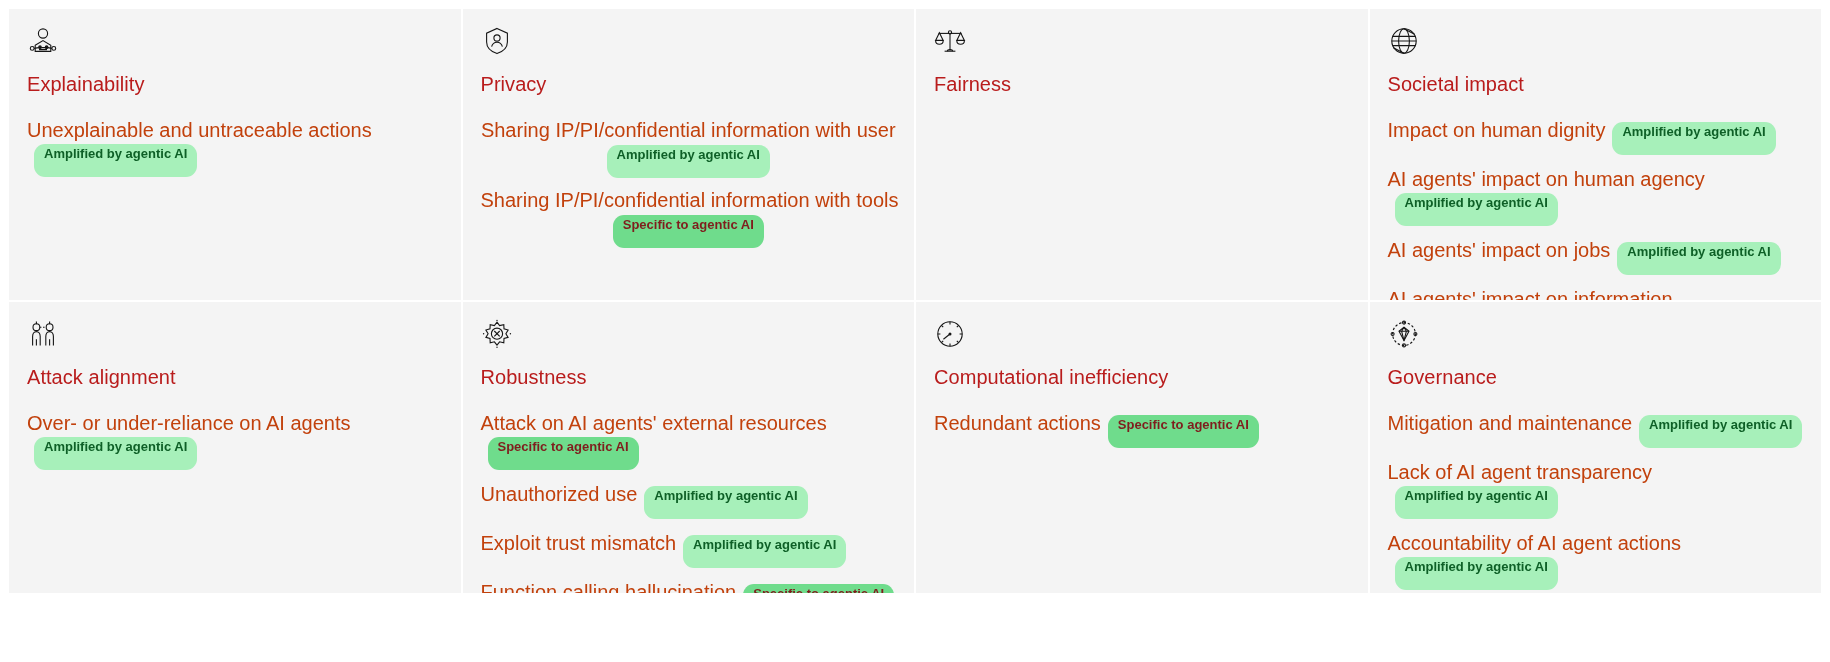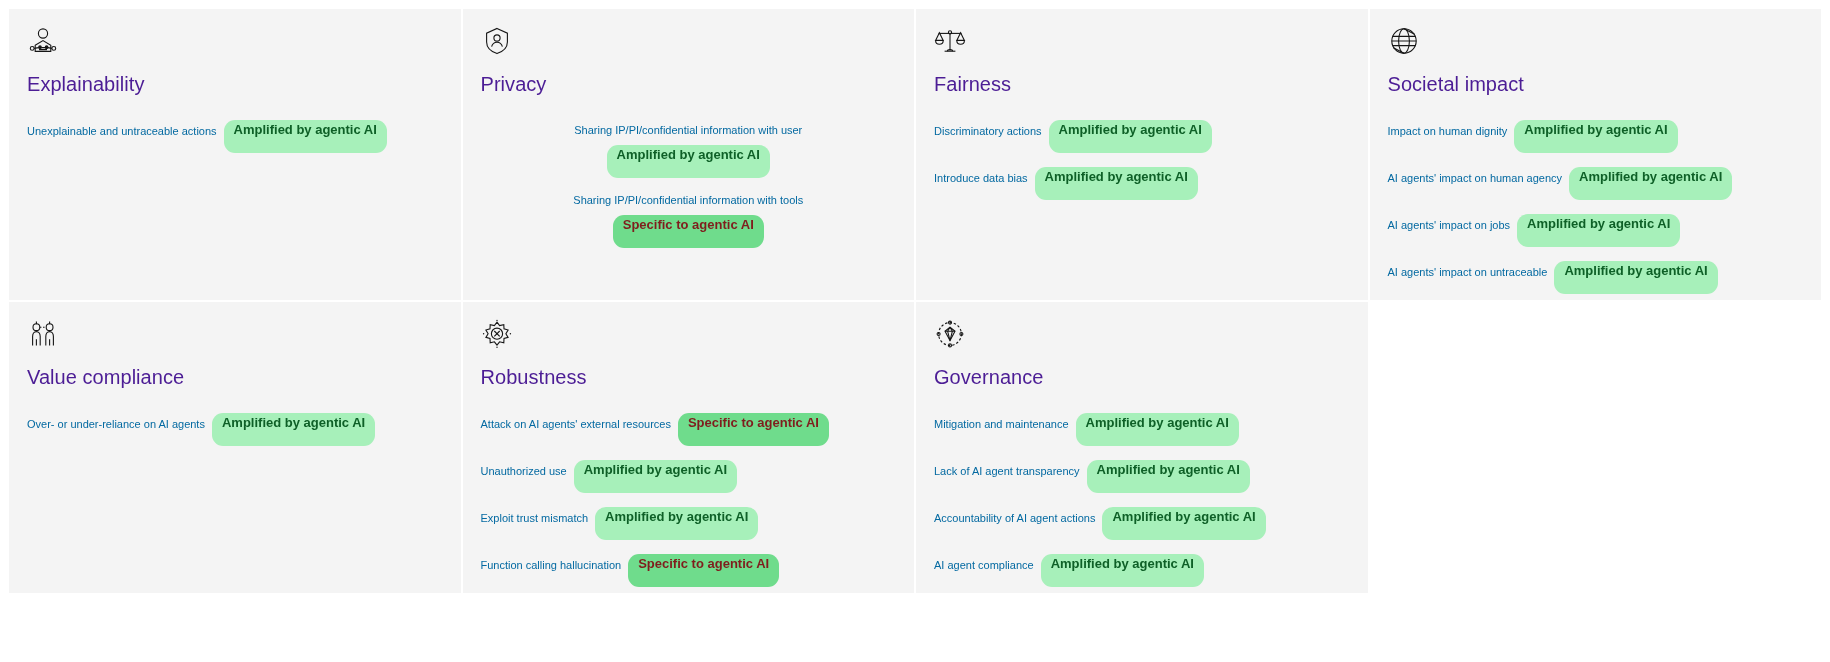--- a/index.html
+++ b/index.html
@@ -40,39 +40,39 @@
   }
   .card-icon svg {
     display: block;
     width: 32px;
     height: 32px;
   }
   .card-title {
     font-size: 20px;
     line-height: 26px;
     font-weight: 400;
-    color: #4c1d95;
+    color: #b91c1c;
     letter-spacing: 0.05px;
     margin: 0 0 22px 0;
   }
   .risk-list {
     list-style: none;
     margin: 0;
     padding: 0;
   }
   .risk-item {
     display: block;
     margin-bottom: 13px;
     line-height: 22px;
   }
   .risk-item:last-child { margin-bottom: 0; }
   .risk-link {
-    font-size: 11px;
+    font-size: 20px;
     line-height: 22px;
-    color: #0369a1;
+    color: #c2410c;
     text-decoration: none;
     cursor: pointer;
     white-space: nowrap;
   }
   .tag {
     display: inline-block;
     font-size: 13px;
     line-height: 18px;
     padding: 1px 10px 14px 10px;
     border-radius: 11px;
@@ -142,56 +142,52 @@
             <path d="M4.6 8.4 L27.4 8.4"></path>
             <path d="M10.6 26.2 L21.4 26.2"></path>
             <path d="M13.4 26.2 C13.4 25 14.6 24.6 16 24.6 C17.4 24.6 18.6 25 18.6 26.2"></path>
             <path d="M5.4 7.8 L1.6 15.4 L9.2 15.4 Z"></path>
             <path d="M26.6 7.8 L22.8 15.4 L30.4 15.4 Z"></path>
             <path d="M1.6 15.4 C1.6 17.6 3.3 19.2 5.4 19.2 C7.5 19.2 9.2 17.6 9.2 15.4"></path>
             <path d="M22.8 15.4 C22.8 17.6 24.5 19.2 26.6 19.2 C28.7 19.2 30.4 17.6 30.4 15.4"></path>
           </svg>
         </div>
         <div class="card-title">Fairness</div>
-        <ul class="risk-list">
-          <li class="risk-item"><a class="risk-link">Discriminatory actions</a><span class="tag tag-amplified">Amplified by agentic AI</span></li>
-          <li class="risk-item"><a class="risk-link">Introduce data bias</a><span class="tag tag-amplified">Amplified by agentic AI</span></li>
-        </ul>
       </div>
       <div class="card">
         <div class="card-icon">
           <svg viewBox="0 0 32 32" fill="none" stroke="#161616" stroke-width="1.1">
             <circle cx="16" cy="16" r="12.2"></circle>
             <ellipse cx="16" cy="16" rx="5.4" ry="12.2"></ellipse>
             <path d="M4.6 11.4 L27.4 11.4 M4.6 20.6 L27.4 20.6 M3.8 16 L28.2 16"></path>
             <path d="M16 3.8 L26.6 9.2 M16 28.2 L5.4 22.8"></path>
           </svg>
         </div>
         <div class="card-title">Societal impact</div>
         <ul class="risk-list">
           <li class="risk-item"><a class="risk-link">Impact on human dignity</a><span class="tag tag-amplified">Amplified by agentic AI</span></li>
           <li class="risk-item"><a class="risk-link">AI agents' impact on human agency</a><span class="tag tag-amplified">Amplified by agentic AI</span></li>
           <li class="risk-item"><a class="risk-link">AI agents' impact on jobs</a><span class="tag tag-amplified">Amplified by agentic AI</span></li>
-          <li class="risk-item"><a class="risk-link">AI agents' impact on untraceable</a><span class="tag tag-amplified">Amplified by agentic AI</span></li>
+          <li class="risk-item"><a class="risk-link">AI agents' impact on information</a><span class="tag tag-amplified">Amplified by agentic AI</span></li>
         </ul>
       </div>
       <div class="card">
         <div class="card-icon">
           <svg viewBox="0 0 32 32" fill="none" stroke="#161616" stroke-width="1.1">
             <circle cx="9.4" cy="9.2" r="3.4"></circle>
             <circle cx="22.6" cy="9.2" r="3.4"></circle>
             <path d="M9.4 6.2 L9.4 3.6 M22.6 6.2 L22.6 3.6"></path>
             <path d="M12.8 9.2 L19.2 9.2" stroke-dasharray="1.6 1.6"></path>
             <path d="M5.6 27.6 L5.6 18.4 C5.6 15.6 7.3 13.6 9.4 13.6 C11.5 13.6 13.2 15.6 13.2 18.4 L13.2 27.6"></path>
             <path d="M9.4 21.2 L9.4 27.6"></path>
             <path d="M18.8 27.6 L18.8 18.4 C18.8 15.6 20.5 13.6 22.6 13.6 C24.7 13.6 26.4 15.6 26.4 18.4 L26.4 27.6"></path>
             <path d="M22.6 21.2 L22.6 27.6"></path>
           </svg>
         </div>
-        <div class="card-title">Value compliance</div>
+        <div class="card-title">Attack alignment</div>
         <ul class="risk-list">
           <li class="risk-item"><a class="risk-link">Over- or under-reliance on AI agents</a><span class="tag tag-amplified">Amplified by agentic AI</span></li>
         </ul>
       </div>
       <div class="card">
         <div class="card-icon">
           <svg viewBox="0 0 32 32" fill="none" stroke="#161616" stroke-width="1.1">
             <path d="M16 4.2 L18.6 7.6 L22.8 6.6 L23 10.9 L27.1 12 L24.9 15.7 L27.1 19.4 L23 20.5 L22.8 24.8 L18.6 23.8 L16 27.2 L13.4 23.8 L9.2 24.8 L9 20.5 L4.9 19.4 L7.1 15.7 L4.9 12 L9 10.9 L9.2 6.6 L13.4 7.6 Z"></path>
             <circle cx="16" cy="15.7" r="5.6"></circle>
             <path d="M13.3 13 L18.7 18.4 M18.7 13 L13.3 18.4"></path>
@@ -205,20 +201,34 @@
         <ul class="risk-list">
           <li class="risk-item"><a class="risk-link">Attack on AI agents' external resources</a><span class="tag tag-specific">Specific to agentic AI</span></li>
           <li class="risk-item"><a class="risk-link">Unauthorized use</a><span class="tag tag-amplified">Amplified by agentic AI</span></li>
           <li class="risk-item"><a class="risk-link">Exploit trust mismatch</a><span class="tag tag-amplified">Amplified by agentic AI</span></li>
           <li class="risk-item"><a class="risk-link">Function calling hallucination</a><span class="tag tag-specific">Specific to agentic AI</span></li>
         </ul>
       </div>
       <div class="card">
         <div class="card-icon">
           <svg viewBox="0 0 32 32" fill="none" stroke="#161616" stroke-width="1.1">
+            <circle cx="16" cy="16" r="12.2"></circle>
+            <path d="M16 3.8 L16 6.4 M16 25.6 L16 28.2 M3.8 16 L6.4 16 M25.6 16 L28.2 16 M7.4 7.4 L9.2 9.2 M22.8 22.8 L24.6 24.6 M24.6 7.4 L22.8 9.2 M9.2 22.8 L7.4 24.6"></path>
+            <path d="M16 16 L9.4 21.2"></path>
+            <circle cx="16" cy="16" r="1.5" fill="#161616" stroke="none"></circle>
+          </svg>
+        </div>
+        <div class="card-title">Computational inefficiency</div>
+        <ul class="risk-list">
+          <li class="risk-item"><a class="risk-link">Redundant actions</a><span class="tag tag-specific">Specific to agentic AI</span></li>
+        </ul>
+      </div>
+      <div class="card">
+        <div class="card-icon">
+          <svg viewBox="0 0 32 32" fill="none" stroke="#161616" stroke-width="1.1">
             <circle cx="16" cy="16" r="11.4" stroke-dasharray="2.4 2"></circle>
             <path d="M11 13.2 L16 9.2 L21 13.2 L16 22.6 Z"></path>
             <path d="M11 13.2 L21 13.2 M13.6 13.2 L16 22.6 L18.4 13.2 M16 9.2 L13.6 13.2 M16 9.2 L18.4 13.2"></path>
             <circle cx="16" cy="4.6" r="1.5"></circle>
             <circle cx="27.4" cy="16" r="1.5"></circle>
             <circle cx="16" cy="27.4" r="1.5"></circle>
             <circle cx="4.6" cy="16" r="1.5"></circle>
           </svg>
         </div>
         <div class="card-title">Governance</div>

